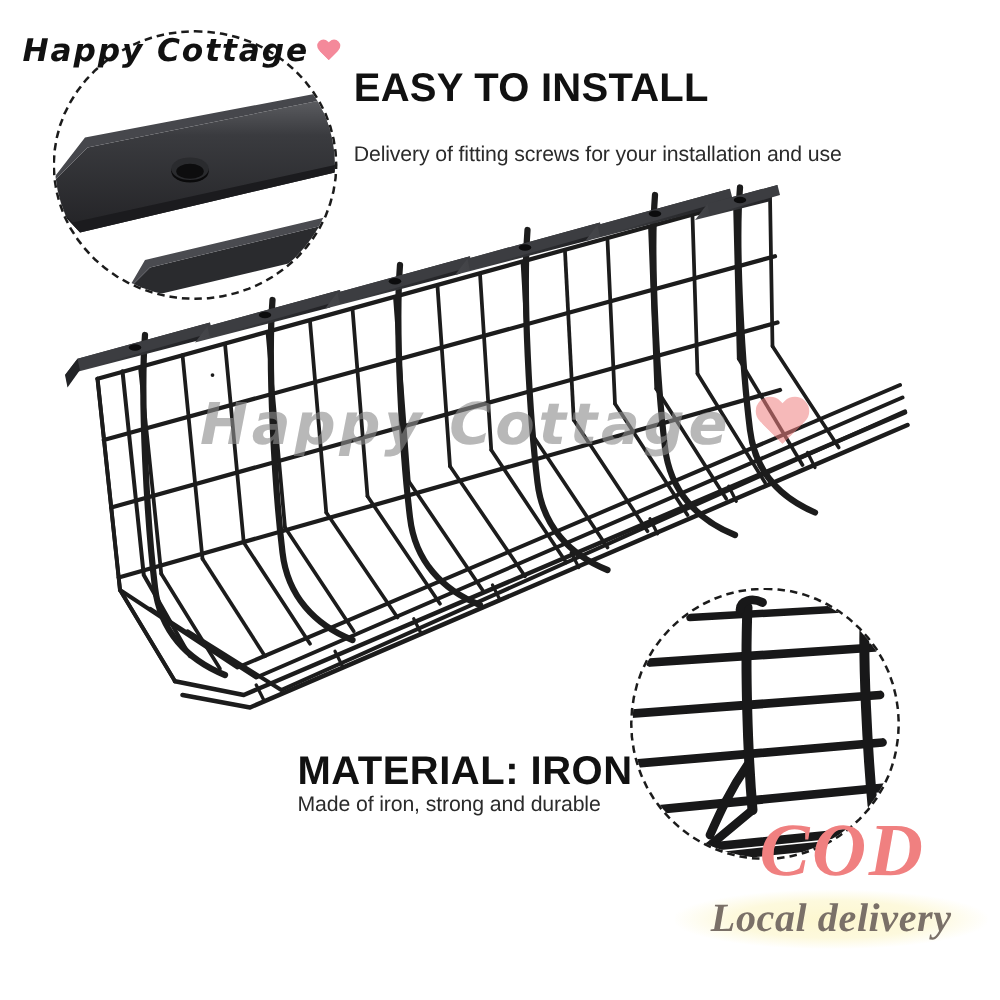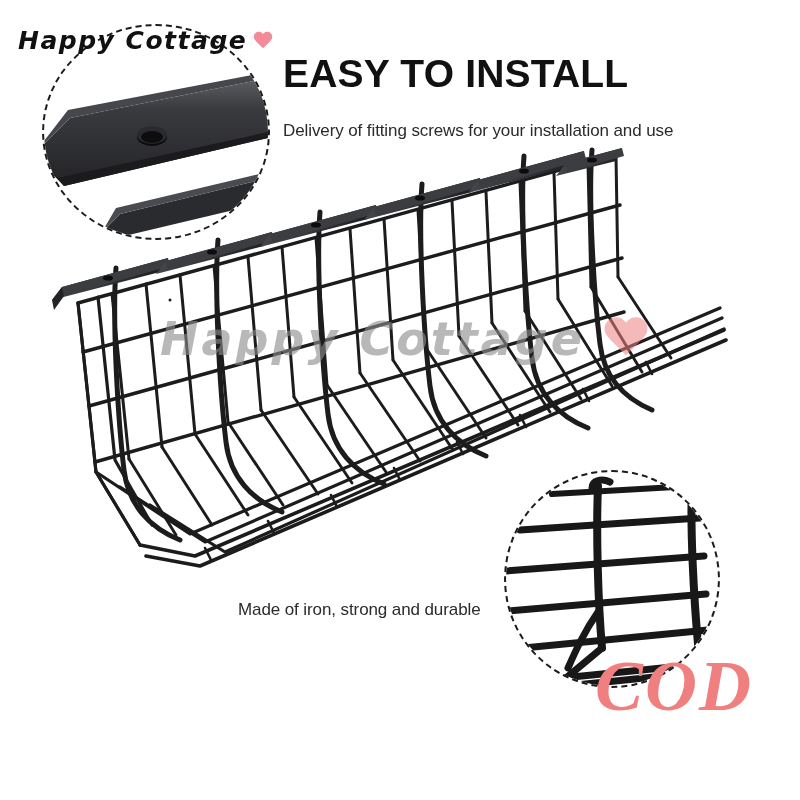--- a/index.html
+++ b/index.html
@@ -30,21 +30,21 @@
   .heart-sm:before,.heart-sm:after{
     content:"";position:absolute;top:0;width:10px;height:16px;
     background:#f4899a;border-radius:10px 10px 0 0;
   }
   .heart-sm:before{left:10px;transform:rotate(-45deg);transform-origin:0 100%;}
   .heart-sm:after{left:0;transform:rotate(45deg);transform-origin:100% 100%;}
 
   
   .head-block{position:absolute;z-index:30;}
   .head-block .h-title{
-    font-size:39px;font-weight:bold;color:#111;letter-spacing:.2px;
+    font-size:32px;font-weight:bold;color:#111;letter-spacing:.2px;
     white-space:nowrap;line-height:1.05;
   }
   .head-block .h-sub{
     font-size:17px;color:#2b2b2b;white-space:nowrap;margin-top:26px;
     letter-spacing:-.1px;
   }
   #head-install{left:283px;top:54px;}
   #head-material{left:238px;top:600px;}
   #head-material .h-title{letter-spacing:.4px;}
   #head-material .h-sub{margin-top:0;font-size:17px;}
@@ -55,21 +55,21 @@
     background:#fff;overflow:hidden;
   }
   #inset-top{left:42px;top:24px;width:224px;height:212px;z-index:20;}
   #inset-bottom{left:504px;top:470px;width:212px;height:214px;z-index:20;}
 
   
   .cod-badge{position:absolute;left:540px;top:650px;width:250px;z-index:35;}
   .cod-word{
     font-family:"Liberation Serif", serif;
     font-style:italic;font-weight:bold;
-    font-size:72px;color:#f08080;
+    font-size:60px;color:#f08080;
     text-align:center;line-height:1;
     letter-spacing:2px;
     margin-left:18px;
   }
   .cod-sub-wrap{
     margin-top:2px;text-align:center;
     background:radial-gradient(ellipse at center, #fdf7cf 0%, #fdf9dd 45%, rgba(255,255,255,0) 72%);
     padding:4px 0 6px 0;
   }
   .cod-sub{
@@ -324,25 +324,29 @@
       </g>
     </svg>
   </div>
 
   <div class="head-block" id="head-install">
     <div class="h-title">EASY TO INSTALL</div>
     <div class="h-sub">Delivery of fitting screws for your installation and use</div>
   </div>
 
   <div class="head-block" id="head-material">
+    <div class="h-title">MATERIAL: IRON</div>
     <div class="h-sub">Made of iron, strong and durable</div>
   </div>
 
   <div class="cod-badge">
     <div class="cod-word">COD</div>
+    <div class="cod-sub-wrap">
+      <span class="cod-sub">Local delivery</span>
+    </div>
   </div>
 
   <div class="brand-logo">
     <span class="brand-text">Happy Cottage</span>
     <span class="heart-sm"></span>
   </div>
 
 </div>
 
 </body></html>

